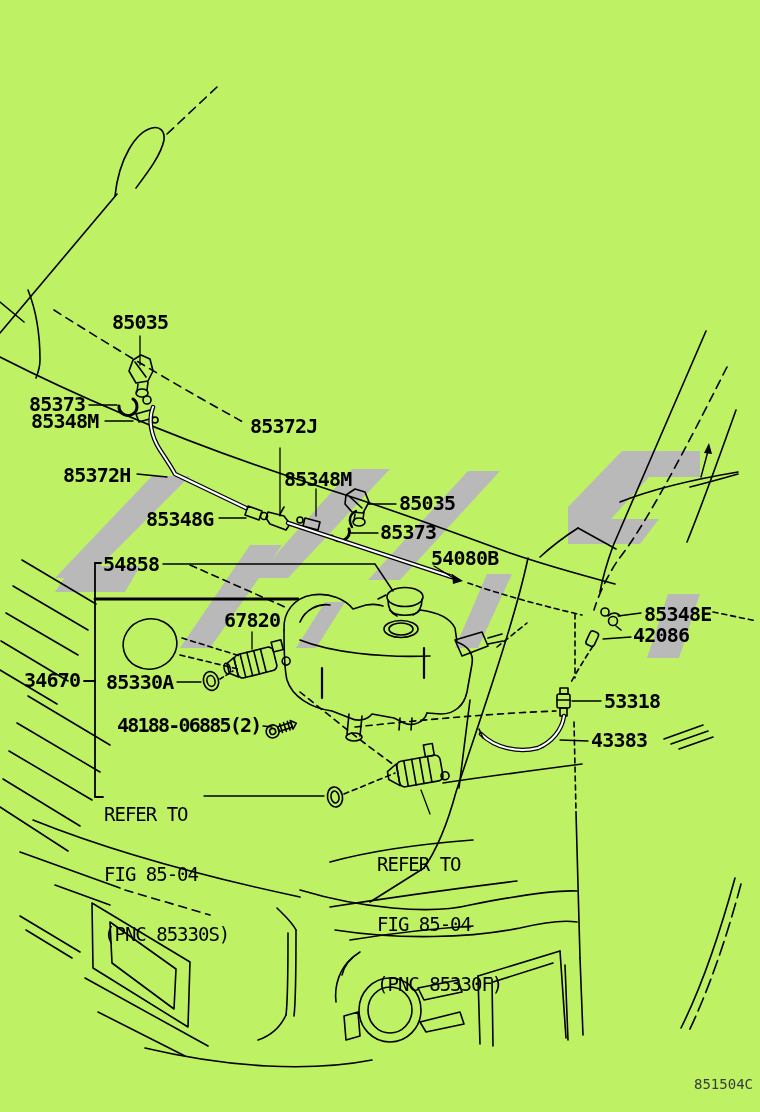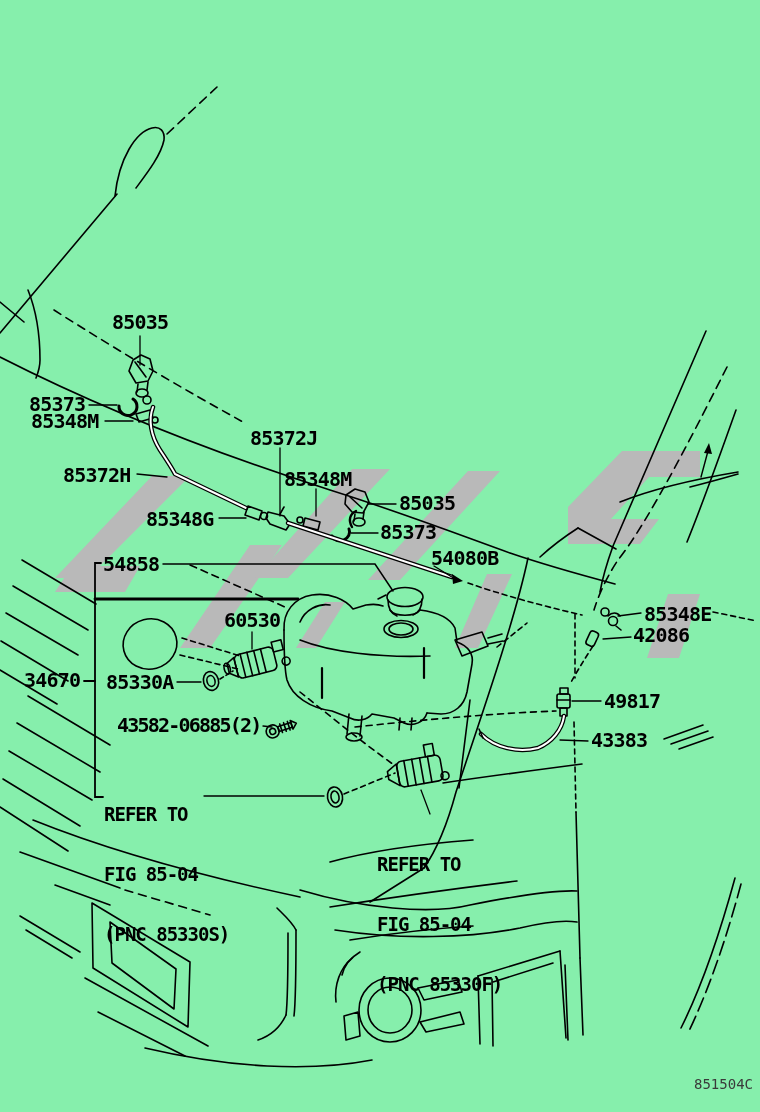--- a/index.html
+++ b/index.html
@@ -1,22 +1,22 @@
 <!DOCTYPE html>
 <html><head>
 <meta charset="utf-8">
 <style>
   html,body{margin:0;padding:0;background:#ffffff;}
-  .stage{position:relative;width:760px;height:1112px;background:#86efac;overflow:hidden;
+  .stage{position:relative;width:760px;height:1112px;background:#bef264;overflow:hidden;
          font-family:"DejaVu Sans Mono","Liberation Mono",monospace;}
   .stage svg{position:absolute;left:0;top:0;}
   .lbl{position:absolute;font-weight:bold;font-size:20px;line-height:20px;
        letter-spacing:-0.8px;color:#000;white-space:pre;}
   .lbl.tight{letter-spacing:-1.8px;}
-  .note{position:absolute;font-weight:bold;font-size:19px;line-height:20px;
+  .note{position:absolute;font-weight:normal;font-size:19px;line-height:20px;
         letter-spacing:-1px;color:#000;white-space:pre;}
   .note span{display:block;}
   .figcode{position:absolute;font-size:14px;letter-spacing:0;color:#3a3a3a;}
 </style>
 </head>
 <body>
 
 <div class="stage">
 
 <svg width="760" height="1112" viewBox="0 0 760 1112">
@@ -292,35 +292,35 @@
     <path d="M101,563 L95,563 L95,797 L103,797" stroke-width="1.8"></path>
     <path d="M84,681 L95,681" stroke-width="1.8"></path>
     <path d="M163,564 L375,564 L393,591" stroke-width="1.5"></path>
     <path d="M95,599 L298,599" stroke-width="2.8"></path>
   </g>
 </svg>
 
 <div class="lbl" style="left:112px;top:312px">85035</div>
 <div class="lbl" style="left:29px;top:394px">85373</div>
 <div class="lbl" style="left:31px;top:411px">85348M</div>
-<div class="lbl" style="left:250px;top:428px">85372J</div>
+<div class="lbl" style="left:250px;top:416px">85372J</div>
 <div class="lbl" style="left:63px;top:465px">85372H</div>
 <div class="lbl" style="left:284px;top:469px">85348M</div>
 <div class="lbl" style="left:399px;top:493px">85035</div>
 <div class="lbl" style="left:146px;top:509px">85348G</div>
 <div class="lbl" style="left:380px;top:522px">85373</div>
 <div class="lbl" style="left:103px;top:554px">54858</div>
 <div class="lbl" style="left:431px;top:548px">54080B</div>
-<div class="lbl" style="left:224px;top:610px">60530</div>
+<div class="lbl" style="left:224px;top:610px">67820</div>
 <div class="lbl" style="left:644px;top:604px">85348E</div>
 <div class="lbl" style="left:633px;top:625px">42086</div>
 <div class="lbl" style="left:24px;top:670px">34670</div>
 <div class="lbl" style="left:106px;top:672px">85330A</div>
-<div class="lbl" style="left:604px;top:691px">49817</div>
-<div class="lbl tight" style="left:117px;top:715px">43582-06885(2)</div>
+<div class="lbl" style="left:604px;top:691px">53318</div>
+<div class="lbl tight" style="left:117px;top:715px">48188-06885(2)</div>
 <div class="lbl" style="left:591px;top:730px">43383</div>
 
 <div class="note" style="left:104px;top:764px">
   <span>REFER TO</span>
   <span>FIG 85-04</span>
   <span>(PNC 85330S)</span>
 </div>
 <div class="note" style="left:377px;top:814px">
   <span>REFER TO</span>
   <span>FIG 85-04</span>

